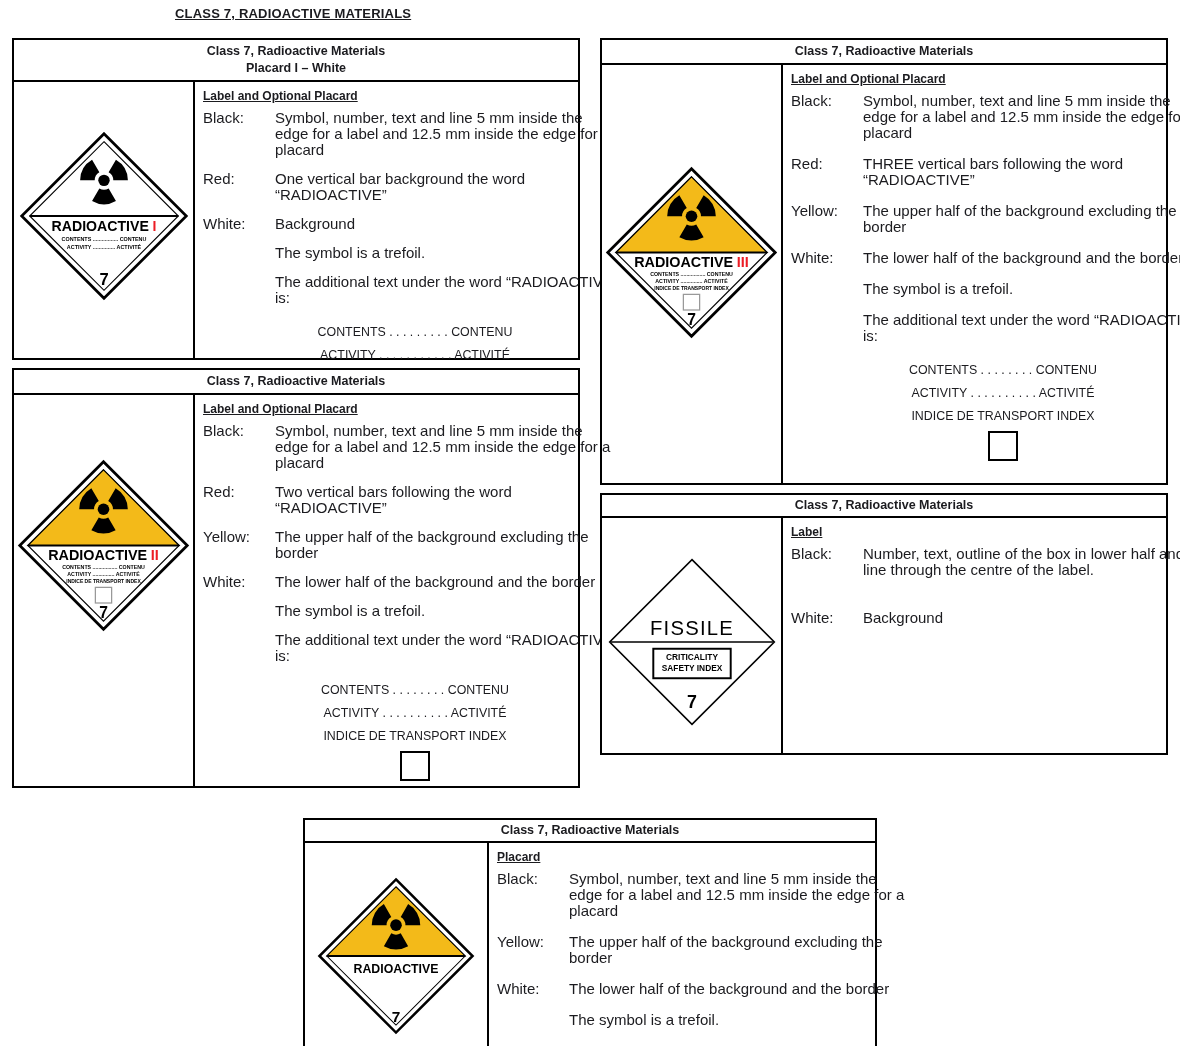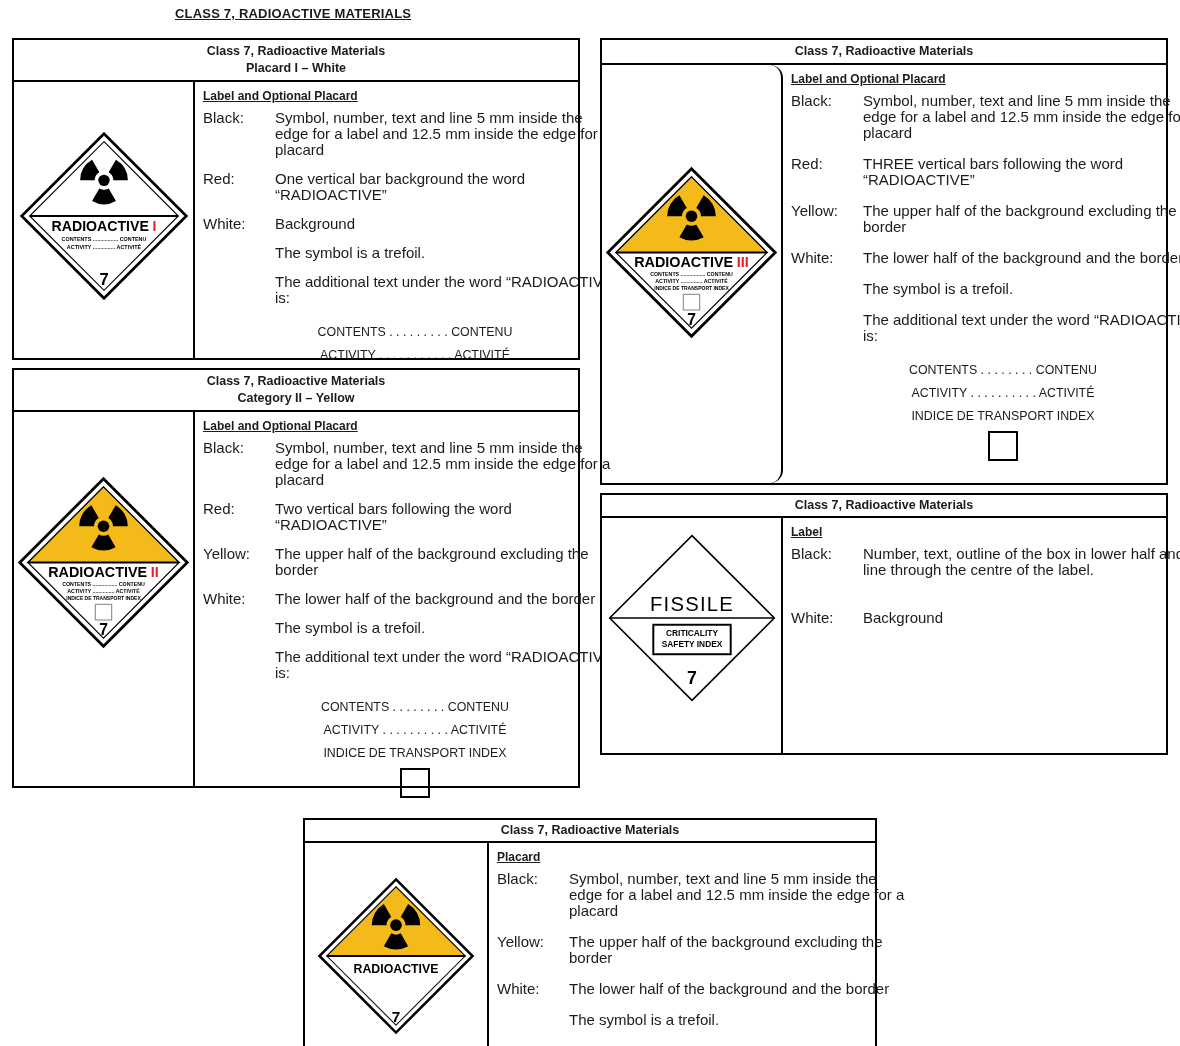--- a/index.html
+++ b/index.html
@@ -17,23 +17,23 @@
   #p3{left:12px;top:368px;width:564px;height:416px;}
   #p4{left:600px;top:493px;width:564px;height:258px;}
   #p5{left:303px;top:818px;width:570px;height:240px;}
   .hdr{border-bottom:2px solid #000;text-align:center;font-weight:bold;font-size:12.5px;line-height:17px;padding:3px 0;}
   .hdr.single{padding:2px 0;}
   .brow{flex:1;display:flex;min-height:0;}
   .labelcell{flex:none;border-right:2px solid #000;display:flex;justify-content:center;align-items:flex-start;}
   #p1 .labelcell,#p2 .labelcell,#p3 .labelcell,#p4 .labelcell{width:179px;}
   #p5 .labelcell{width:182px;}
   #p1 .labelcell{padding-top:48px;}
-  #p2 .labelcell{padding-top:100px;border-radius:13px;}
+  #p2 .labelcell{padding-top:100px;}
   #p3 .labelcell{padding-top:63px;}
-  #p4 .labelcell{padding-top:14px;}
+  #p4 .labelcell{padding-top:38px;}
   #p5 .labelcell{padding-top:24px;}
   .textcell{flex:1;padding:6px 8px 0 8px;}
   .sect{font-weight:bold;font-size:12px;margin-bottom:6px;line-height:16px;text-decoration:underline;}
   .defrow{display:flex;font-size:15px;line-height:16px;margin-bottom:15px;}
   #p1 .defrow,#p3 .defrow{margin-bottom:13px;}
   #p4 .defrow{margin-bottom:32px;}
   .term{width:57px;flex:none;}
   .def{white-space:pre-wrap;width:352px;margin-left:15px;}
   .centered{text-align:center;font-size:12.4px;margin-top:18px;}
   .cline{margin-bottom:7px;line-height:16px;}
@@ -168,21 +168,20 @@
           <div class="cline">INDICE DE TRANSPORT INDEX</div>
         </div>
       <div class="sqbox"></div>
     </div>
   </div>
 </section>
 
 <section class="panel" id="p3">
   <div class="hdr">
     <div>Class 7, Radioactive Materials</div>
-    <div>Category II – Yellow</div>
   </div>
   <div class="brow">
     <div class="labelcell">
       <svg width="175" height="175" viewBox="0 0 140 140">
         <polygon points="70,3 137,70 70,137 3,70" fill="#fff" stroke="#000" stroke-width="2.2"></polygon>
         <polygon points="70,9.5 130.5,70 70,130.5 9.5,70" fill="#fff" stroke="#000" stroke-width="0.9"></polygon>
         <polygon points="70,9.5 130.5,70 9.5,70" stroke="#000" stroke-width="0.9" fill="#F3BA19"></polygon>
         <line x1="9.5" y1="70" x2="130.5" y2="70" stroke="#000" stroke-width="1.6"></line>
         <g transform="translate(70,41) scale(1.08)" fill="#000">
           <circle r="4.3"></circle>

